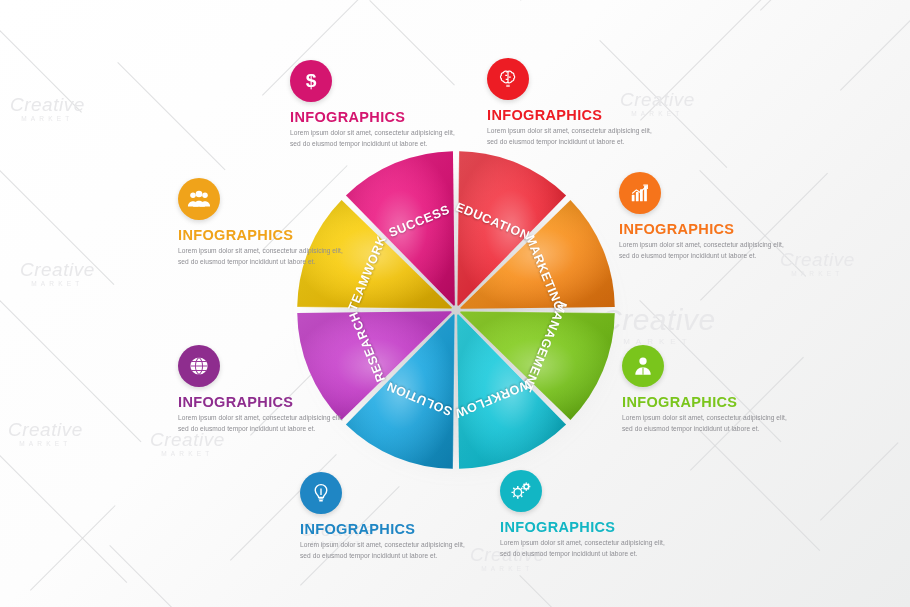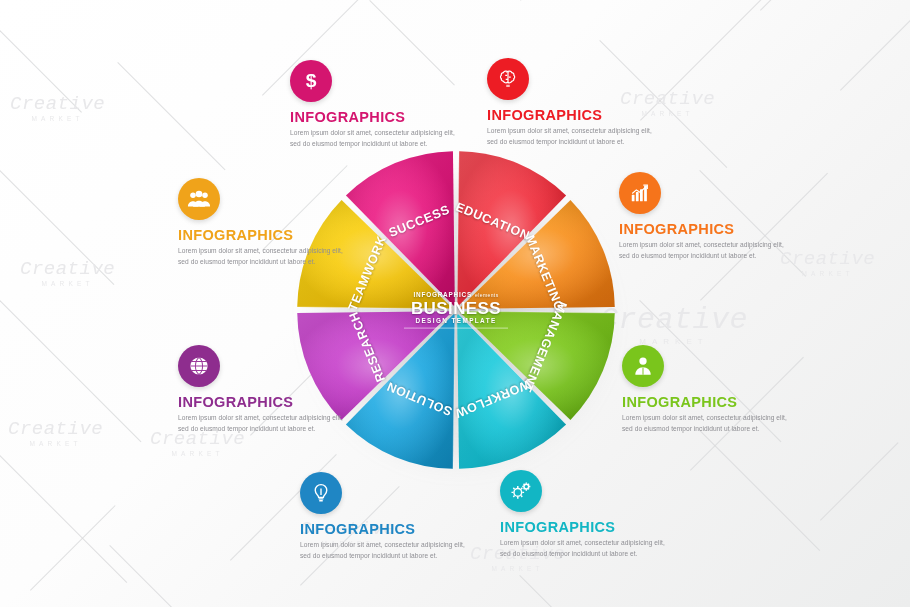--- a/index.html
+++ b/index.html
@@ -15,21 +15,21 @@
       linear-gradient(135deg,#ffffff 0%,#fdfdfd 40%,#f4f4f4 70%,#eceded 100%);
     overflow:hidden;
   }
   
   .hair{position:absolute;height:1px;background:#d9dadc;opacity:.85;transform-origin:0 0;}
   
   .wm{
     position:absolute;color:#e8e8ea;pointer-events:none;
     text-align:center;line-height:1;user-select:none;
   }
-  .wm .wm-main{font-family:Liberation Mono, monospace;font-style:italic;font-size:19px;letter-spacing:.5px;}
+  .wm .wm-main{font-family:Liberation Sans, sans-serif;font-style:italic;font-size:19px;letter-spacing:.5px;}
   .wm .wm-sub{font-size:6.5px;letter-spacing:4.2px;margin-top:2px;font-family:"Liberation Sans",sans-serif;}
   .wm.big .wm-main{font-size:30px;}
   .wm.big .wm-sub{font-size:8px;letter-spacing:6px;margin-top:3px;}
   .wm.onwheel{color:rgba(255,255,255,.40);}
 
   
   #wheel-wrap{
     position:absolute;left:282px;top:140px;width:348px;height:340px;
   }
   #wheel-shadow{
@@ -326,28 +326,20 @@
         <span style="transform: translate(36.7px, -88.7px) translate(-50%, -50%) rotate(22.5deg);">EDUCATION</span>
         <span style="transform: translate(88.7px, -36.7px) translate(-50%, -50%) rotate(67.5deg);">MARKETING</span>
         <span style="transform: translate(88.7px, 36.7px) translate(-50%, -50%) rotate(112.5deg);">MANAGEMENT</span>
         <span style="transform: translate(36.7px, 88.7px) translate(-50%, -50%) rotate(157.5deg);">WORKFLOW</span>
         <span style="transform: translate(-36.7px, 88.7px) translate(-50%, -50%) rotate(202.5deg);">SOLUTION</span>
         <span style="transform: translate(-88.7px, 36.7px) translate(-50%, -50%) rotate(247.5deg);">RESEARCH</span>
         <span style="transform: translate(-88.7px, -36.7px) translate(-50%, -50%) rotate(292.5deg);">TEAMWORK</span>
         <span style="transform: translate(-36.7px, -88.7px) translate(-50%, -50%) rotate(337.5deg);">SUCCESS</span>
       </div>
 
-    <div id="hub">
-      <div class="l1">
-        <span>INFOGRAPHICS</span><span class="sm">elements</span>
-      </div>
-      <div class="l2">BUSINESS</div>
-      <div class="l3">DESIGN TEMPLATE</div>
-      <div class="rule"></div>
-    </div>
   </div>
 
   <div id="callout-layer">
       <div class="callout lefty" style="left: 290px; top: 60px;">
         <div class="ico" style="background: rgb(212, 21, 111);">
           <svg width="22" height="22" viewBox="0 0 24 24" fill="#fff">
             <text x="12" y="19" font-size="21" font-family="Liberation Sans,sans-serif" font-weight="bold" text-anchor="middle" fill="#fff">$</text>
           </svg>
         </div>
         <div class="ttl" style="color: rgb(212, 21, 111);">INFOGRAPHICS</div>

